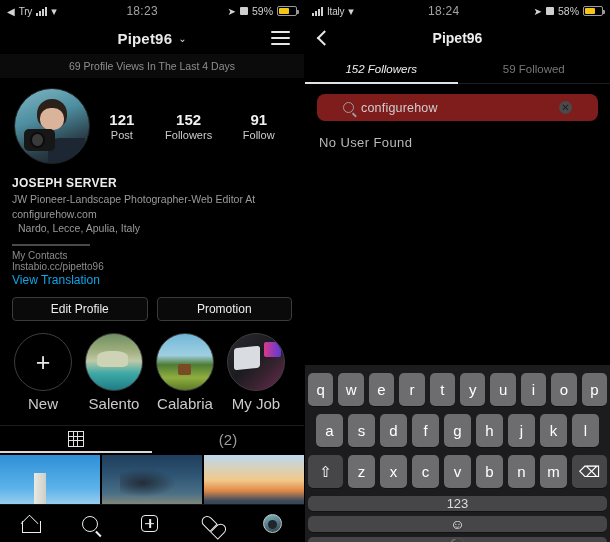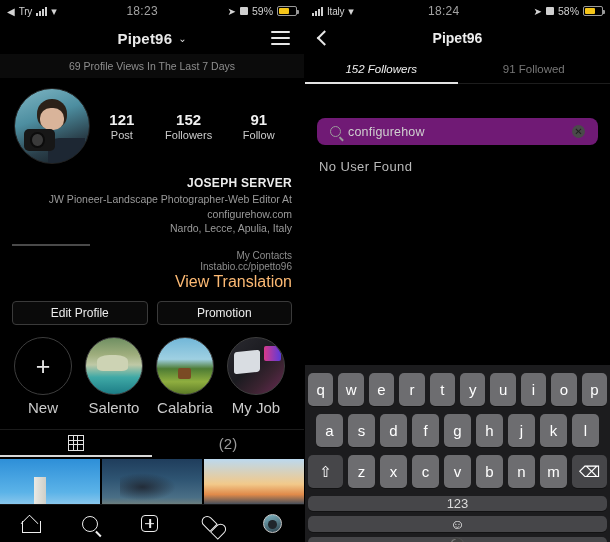--- a/index.html
+++ b/index.html
@@ -74,28 +74,28 @@
     background:#3a3a3a; border-radius:50%; border:2px solid #0c0c0c; }
   .avatar .body { position:absolute; left:45%; top:66%; width:50%; height:40%;
     background:#1d2733; border-radius:30% 0 0 0; }
 
   .stats { display: flex; flex: 1; justify-content: space-around; padding-left: 4px; }
   .stat { text-align: center; }
   .stat .num { font-size: 15px; color: #f0f0f0; font-weight: 600; line-height: 1.25; }
   .stat .lbl { font-size: 11px; color: #cccccc; }
 
   
-  .bio { padding: 8px 12px 0; text-align: right; }
+  .bio { padding: 8px 12px 0; }
   .bio .name { font-size: 12px; color: #ededed; font-weight: 700; letter-spacing: .3px; }
   .bio .desc { font-size: 10.5px; color: #9a9a9a; line-height: 1.45; padding-top: 2px; }
   .bio .loc2 { font-size: 10.5px; color: #9a9a9a; padding-left: 6px; }
   .bio .rule { width: 78px; height: 2px; background: #4a4a4a; margin: 10px 0 4px; }
   .bio .contacts { font-size: 10px; color: #8d8d8d; }
   .bio .link { font-size: 10px; color: #8d8d8d; }
-  .bio .translate { font-size: 16px; color: #fdba74; padding-top: 1px; }
+  .bio .translate { font-size: 12px; color: #0ea5e9; padding-top: 1px; }
 
   
   .actions { display: flex; gap: 9px; padding: 10px 12px 0; }
   .btn {
     flex: 1; height: 24px; border: 1px solid #3a3a3a; border-radius: 4px;
     background: #0a0a0a; color: #ededed; font-size: 12px;
     display: flex; align-items: center; justify-content: center;
     font-family: "Liberation Sans", sans-serif;
   }
 
@@ -194,22 +194,22 @@
 
   .r-tabs { display: flex; height: 30px; border-bottom: 1px solid #1d1d1d; }
   .r-tab { flex: 1; display: flex; align-items: center; justify-content: center;
     font-size: 11.5px; color: #777; position: relative; }
   .r-tab.active { color: #f0f0f0; font-style: italic; }
   .r-tab.active::after { content:""; position:absolute; bottom:-1px; left:0; width:100%;
     height:2px; background:#e3e3e3; }
 
   .searchwrap { padding: 10px 12px 0; }
   .searchbox {
-    height: 27px; background: #701a75; border-radius: 8px; display: flex; align-items: center;
-    padding: 0 13px; gap: 7px; margin-top: 24px;
+    height: 27px; background: #7f1d1d; border-radius: 8px; display: flex; align-items: center;
+    padding: 0 26px; gap: 7px;
   }
   .s-ic { width: 11px; height: 11px; border: 1.5px solid #9c9c9c; border-radius: 50%;
     position: relative; flex: 0 0 auto; }
   .s-ic::after { content:""; position:absolute; right:-4px; bottom:-3px; width:5px; height:1.5px;
     background:#9c9c9c; transform: rotate(45deg); }
   .s-val { flex: 1; font-size: 12.5px; color: #cfcfcf; letter-spacing: .2px; }
   .s-clear { width: 13px; height: 13px; border-radius: 50%; background: #4a4a4a;
     color: #1e1e1e; font-size: 10px; line-height: 13px; text-align: center; flex: 0 0 auto; }
   .noresult { padding: 14px 14px 0; font-size: 13px; color: #b9b9b9; letter-spacing: .4px; }
 
@@ -268,21 +268,21 @@
     <div class="app-header">
       <span class="uname">Pipet96</span>
       <span class="chev">⌄</span>
       <span class="hamb">
           <i></i>
           <i></i>
           <i></i>
         </span>
     </div>
 
-    <div class="views">69 Profile Views In The Last 7 Days</div>
+    <div class="views">69 Profile Views In The Last 4 Days</div>
 
     <div class="profile-row">
       <div class="avatar">
         <span class="head"></span>
           <span class="face"></span>
         <span class="body"></span>
           <span class="cam"></span>
           <span class="lens"></span>
       </div>
       <div class="stats">
@@ -398,21 +398,21 @@
     <div class="r-header">
       <span class="back"></span>
       <span class="r-title">Pipet96</span>
     </div>
 
     <div class="r-tabs">
       <div class="r-tab active">
         <span>152 Followers</span>
       </div>
       <div class="r-tab">
-        <span>91 Followed</span>
+        <span>59 Followed</span>
       </div>
     </div>
 
     <div class="searchwrap">
       <div class="searchbox">
         <span class="s-ic"></span>
         <span class="s-val">configurehow</span>
         <span class="s-clear">✕</span>
       </div>
     </div>

